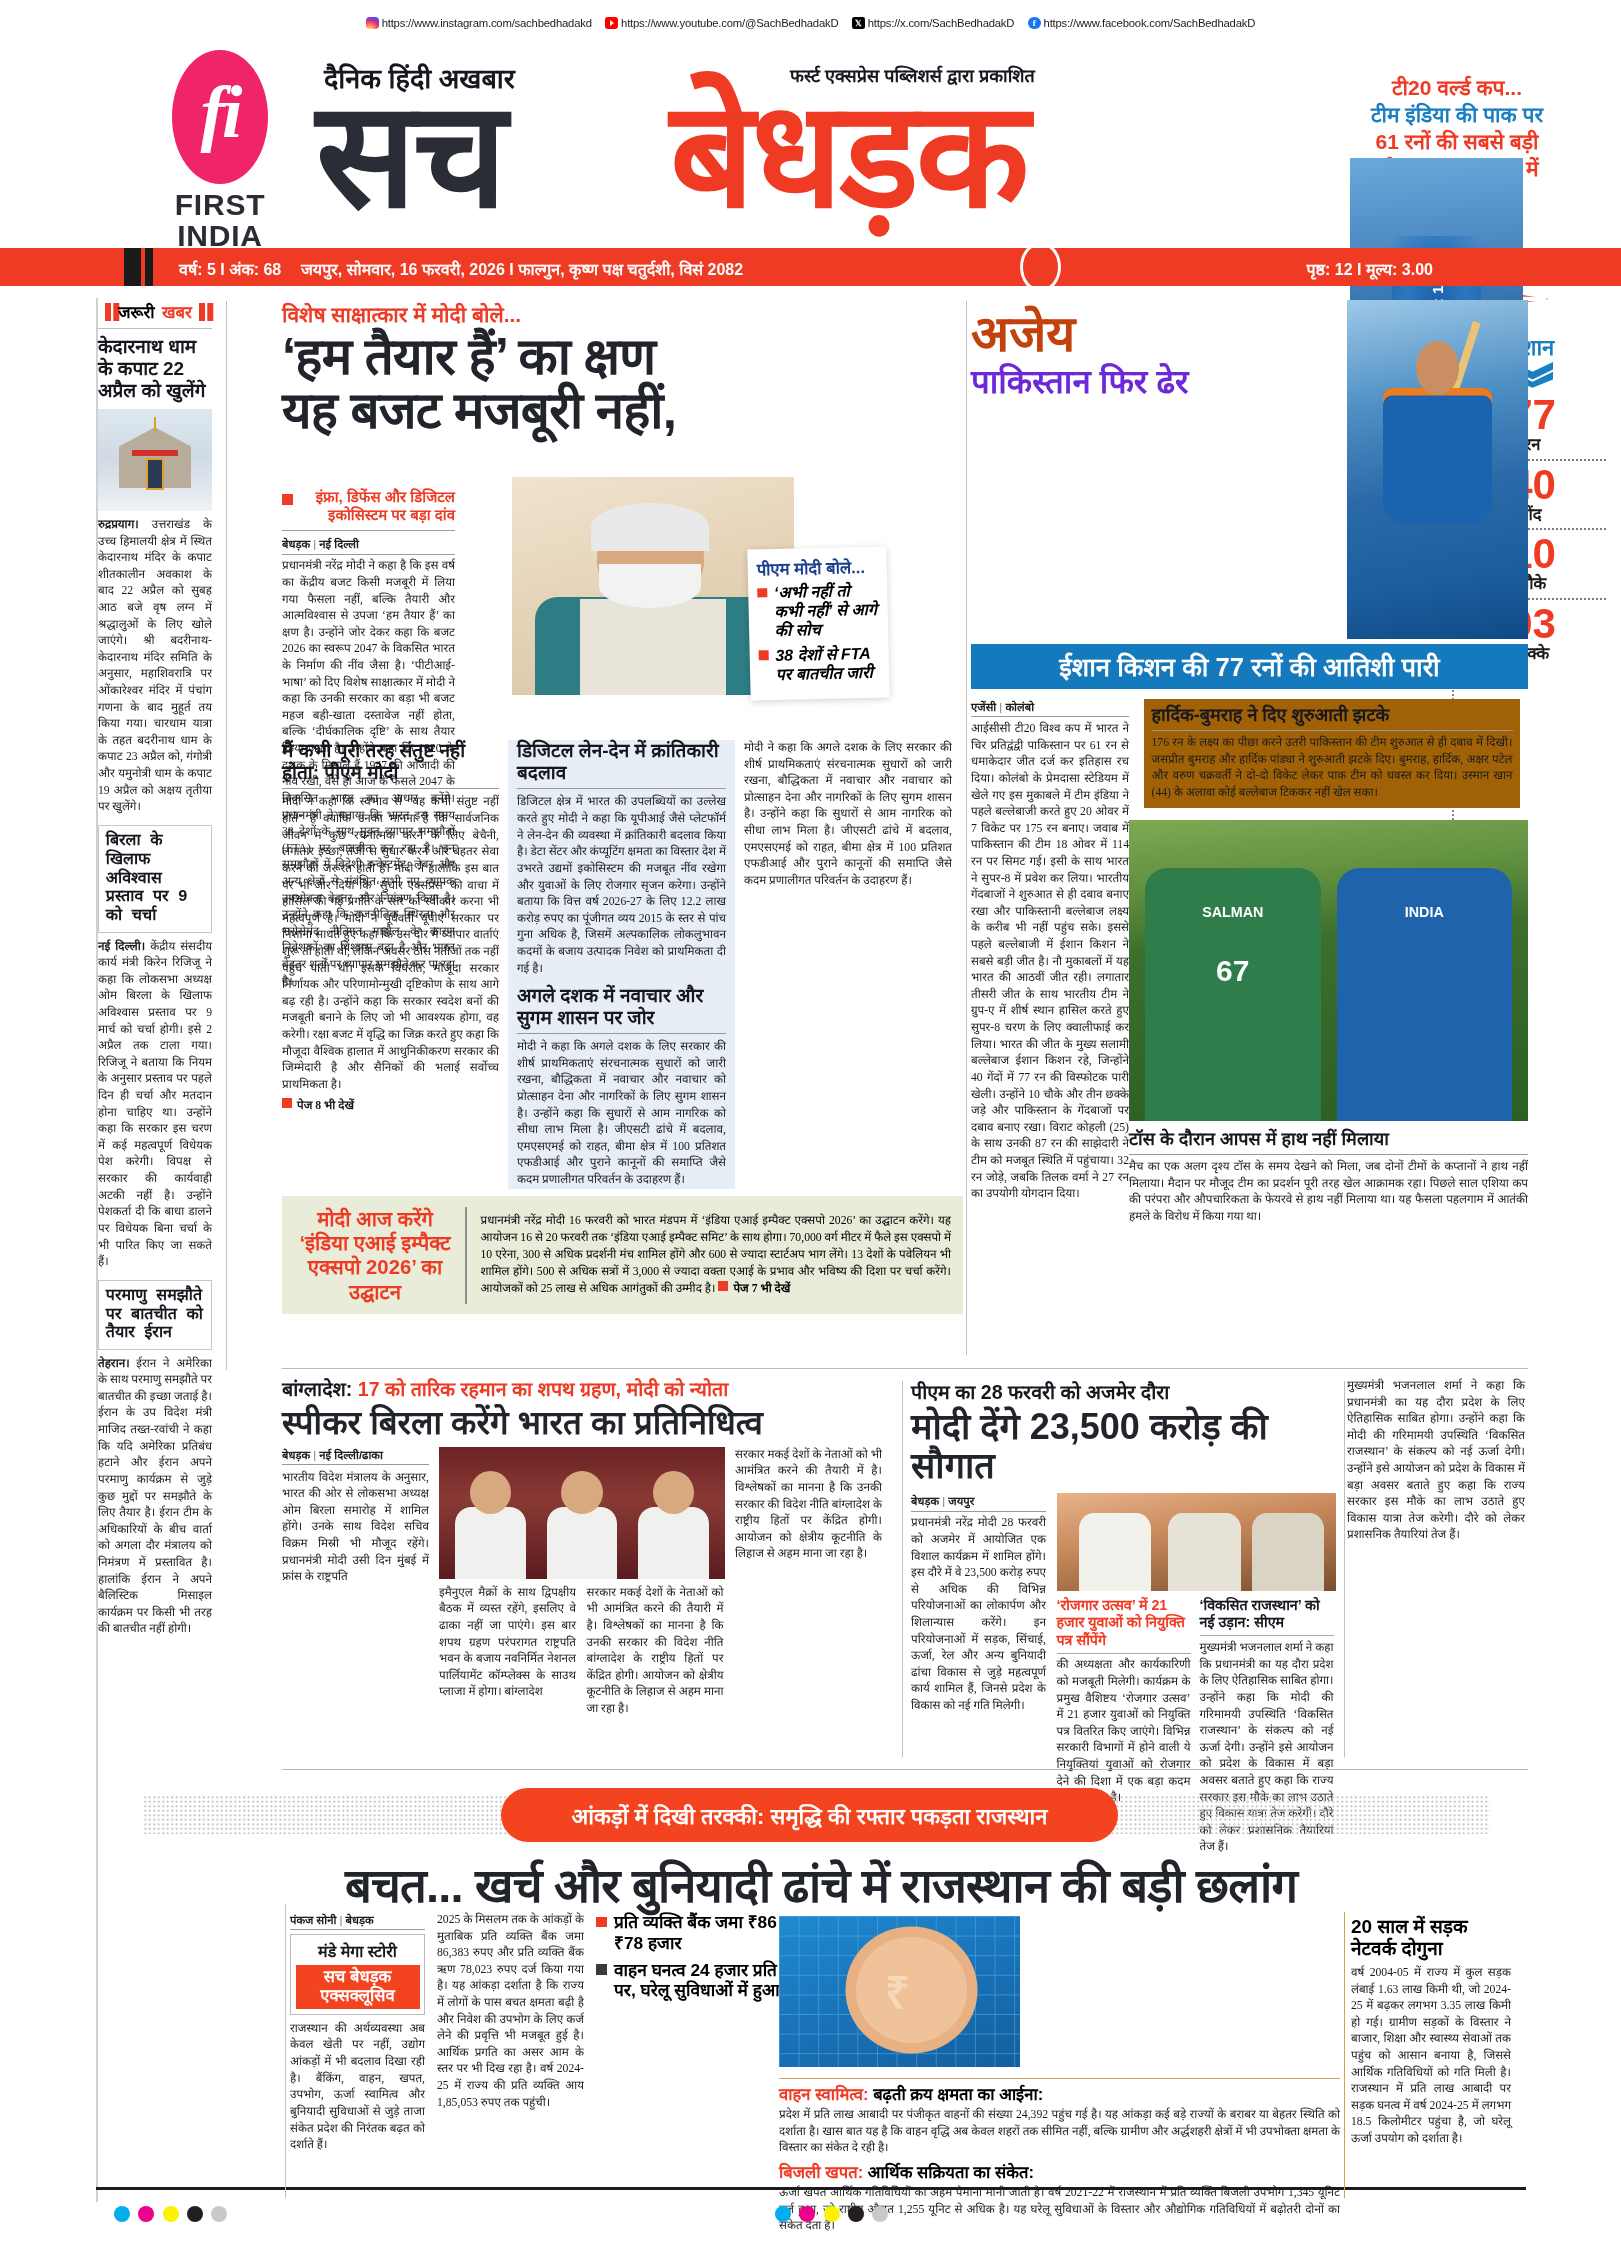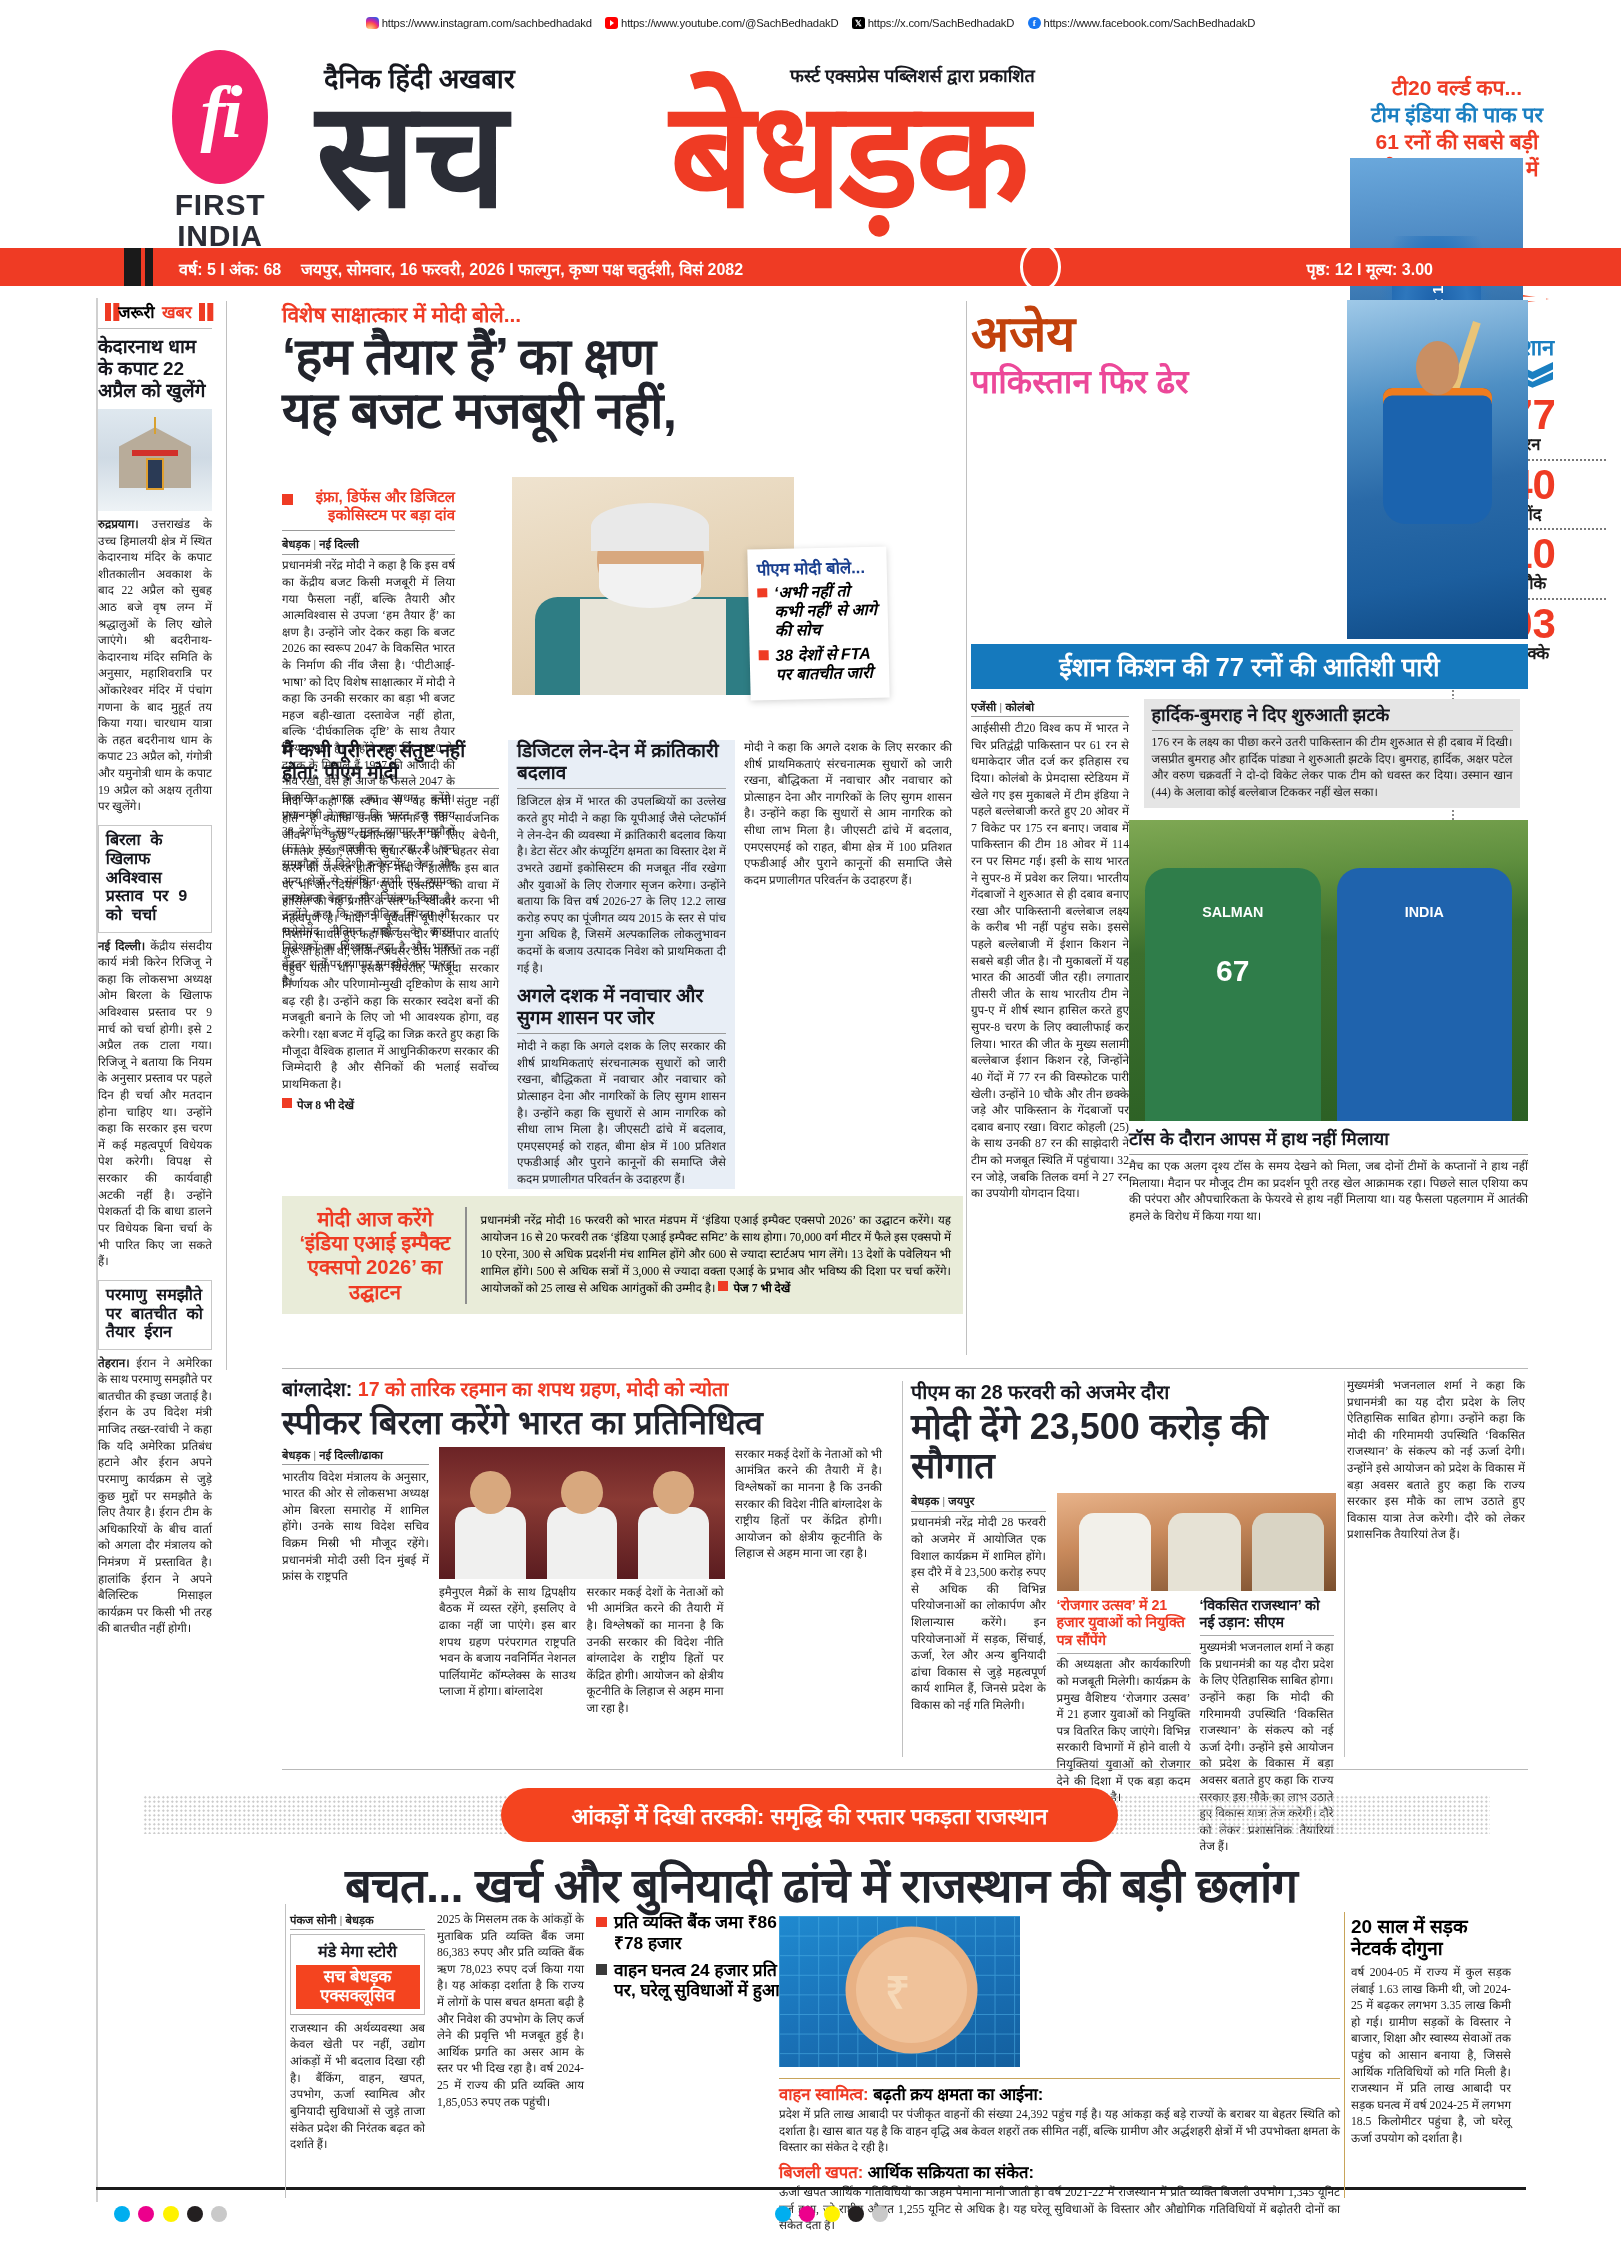--- a/index.html
+++ b/index.html
@@ -251,21 +251,21 @@
 
   .cmyk{position:absolute;left:114px;top:2206px;display:flex;gap:8.3px;}
   .cmyk span{width:16px;height:16px;border-radius:50%;display:inline-block;}
   .cmyk2{position:absolute;left:775px;top:2206px;display:flex;gap:8.3px;}
   .cmyk2 span{width:16px;height:16px;border-radius:50%;display:inline-block;}
 
   
   .cric{position:absolute;left:971px;top:300px;width:376px;}
   .cric-hd1{font-size:59px;font-weight:900;color:#1a7fc1;line-height:0.98;}
   .cric-hd2{font-size:50px;font-weight:900;color:#c2410c;line-height:1.0;margin-top:9px;}
-  .cric-hd3{font-size:33px;font-weight:800;color:#ec4899;line-height:1.08;margin-top:4.5px;}
+  .cric-hd3{font-size:33px;font-weight:800;color:#6d28d9;line-height:1.08;margin-top:4.5px;}
   .cric-band{
     position:absolute;left:971px;top:644px;width:557px;height:45px;background:#1579bd;
     color:#fff;font-size:25.6px;font-weight:800;display:flex;align-items:center;justify-content:center;
   }
   .cric-photo{
     position:absolute;left:1347px;top:300px;width:181px;height:339px;
     background:linear-gradient(170deg,#9fc9e8 0%,#4e8fc4 30%,#2a6aa8 55%,#1c5e9e 80%,#0f4a85 100%);
     overflow:hidden;
   }
   .cric-photo .jrs{position:absolute;left:20%;top:26%;width:60%;height:40%;background:#1b63ae;border-radius:9px 9px 22.6px 22.6px;box-shadow:inset 0 7.5px 0 #ee7c1f;}
@@ -517,21 +517,21 @@
 
   <div style="position:absolute;left:971px;top:699px;width:158px;">
     <div class="byline">
       <span>एजेंसी</span>
       <span class="sep"> | </span>
       <span class="pl">कोलंबो</span>
     </div>
     <p class="body-txt">आईसीसी टी20 विश्व कप में भारत ने चिर प्रतिद्वंद्वी पाकिस्तान पर 61 रन से धमाकेदार जीत दर्ज कर इतिहास रच दिया। कोलंबो के प्रेमदासा स्टेडियम में खेले गए इस मुकाबले में टीम इंडिया ने पहले बल्लेबाजी करते हुए 20 ओवर में 7 विकेट पर 175 रन बनाए। जवाब में पाकिस्तान की टीम 18 ओवर में 114 रन पर सिमट गई। इसी के साथ भारत ने सुपर-8 में प्रवेश कर लिया। भारतीय गेंदबाजों ने शुरुआत से ही दबाव बनाए रखा और पाकिस्तानी बल्लेबाज लक्ष्य के करीब भी नहीं पहुंच सके। इससे पहले बल्लेबाजी में ईशान किशन ने सबसे बड़ी जीत है। नौ मुकाबलों में यह भारत की आठवीं जीत रही। लगातार तीसरी जीत के साथ भारतीय टीम ने ग्रुप-ए में शीर्ष स्थान हासिल करते हुए सुपर-8 चरण के लिए क्वालीफाई कर लिया। भारत की जीत के मुख्य सलामी बल्लेबाज ईशान किशन रहे, जिन्होंने 40 गेंदों में 77 रन की विस्फोटक पारी खेली। उन्होंने 10 चौके और तीन छक्के जड़े और पाकिस्तान के गेंदबाजों पर दबाव बनाए रखा। विराट कोहली (25) के साथ उनकी 87 रन की साझेदारी ने टीम को मजबूत स्थिति में पहुंचाया। 32 रन जोड़े, जबकि तिलक वर्मा ने 27 रन का उपयोगी योगदान दिया।</p>
   </div>
 
-  <div style="position:absolute;left:1144px;top:699px;width:376px;background:#e5e5e5;padding:6px 7.5px;">
+  <div style="position:absolute;left:1144px;top:699px;width:376px;background:#a16207;padding:6px 7.5px;">
     <div class="small-h">हार्दिक-बुमराह ने दिए शुरुआती झटके</div>
     <p class="body-txt">176 रन के लक्ष्य का पीछा करने उतरी पाकिस्तान की टीम शुरुआत से ही दबाव में दिखी। जसप्रीत बुमराह और हार्दिक पांड्या ने शुरुआती झटके दिए। बुमराह, हार्दिक, अक्षर पटेल और वरुण चक्रवर्ती ने दो-दो विकेट लेकर पाक टीम को धवस्त कर दिया। उस्मान खान (44) के अलावा कोई बल्लेबाज टिककर नहीं खेल सका।</p>
   </div>
 
   <div class="handshake">
     <div class="hs-l">
         <i>SALMAN</i>
         <b>67</b>
       </div>
     <div class="hs-r">

